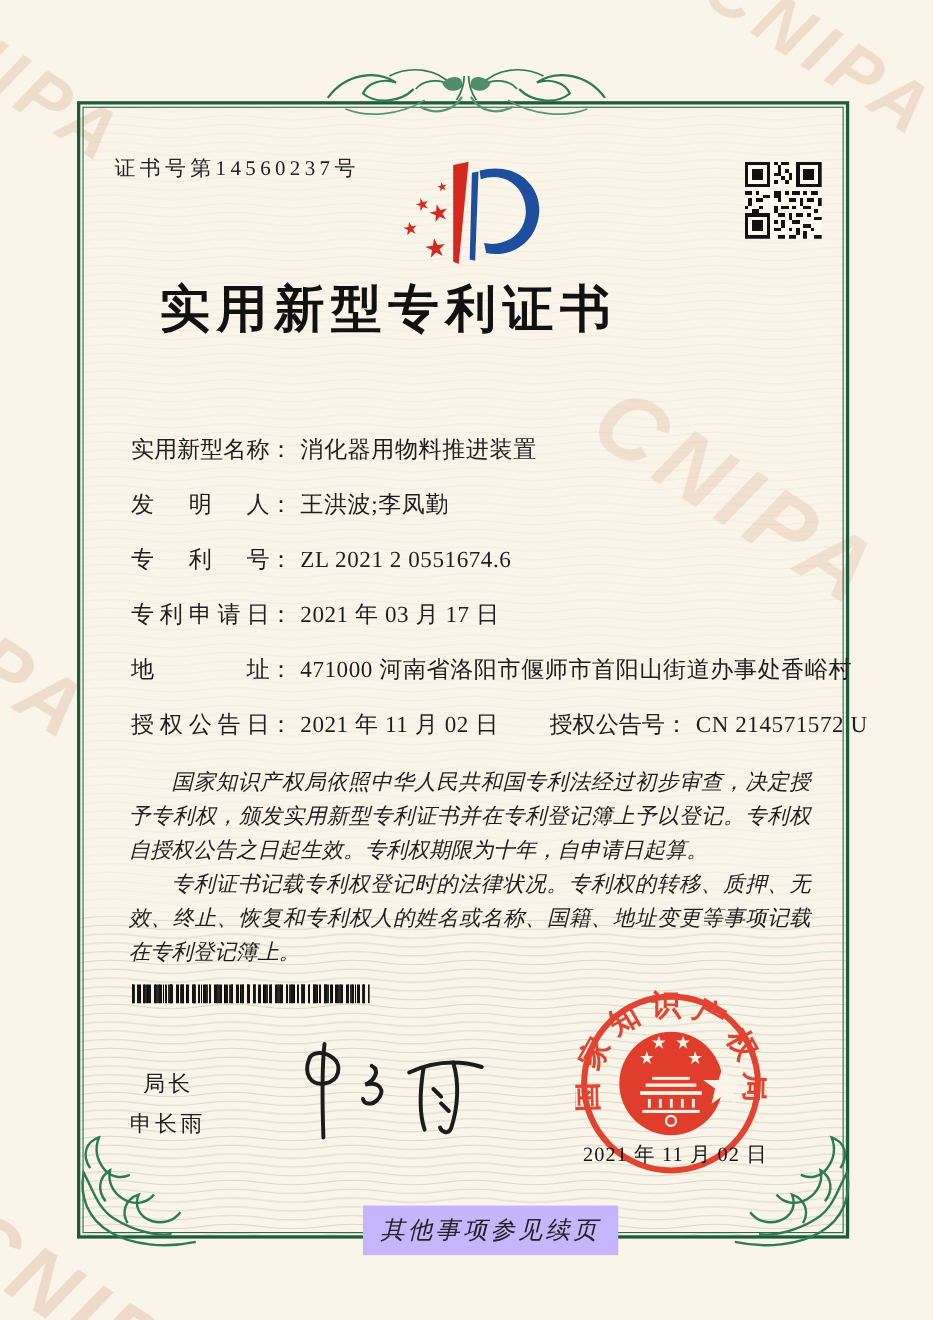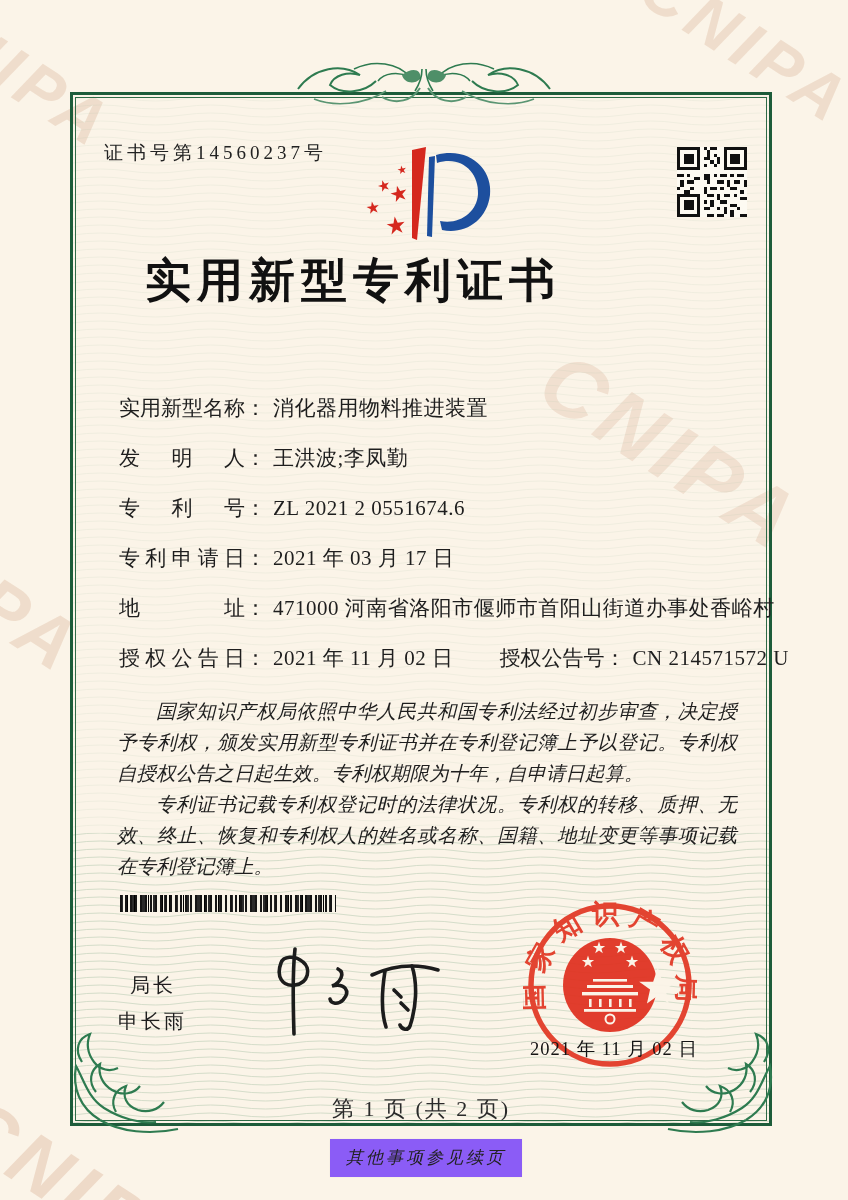--- a/index.html
+++ b/index.html
@@ -81,23 +81,23 @@
   .seal-date{
     position:absolute;left:528px;top:1036px;width:172px;z-index:6;
     font-size:18.5px;letter-spacing:1px;text-align:center;color:#141414;
   }
   
   .page-no{
     position:absolute;left:70px;top:1094px;width:702px;z-index:4;
     text-align:center;font-size:22px;letter-spacing:2px;color:#2a2a2a;
   }
   .note{
-    position:absolute;left:330px;top:1139px;z-index:4;
-    background:#8b5cf6;padding:7px 16px 8px 16px;
-    font-size:17px;font-style:italic;letter-spacing:3px;color:#222;
+    position:absolute;left:330px;top:1096px;z-index:4;
+    background:#c4b5fd;padding:7px 16px 8px 16px;
+    font-size:22px;font-style:italic;letter-spacing:3px;color:#222;
     box-shadow:0 0 2px rgba(0,0,0,0.05);
   }
 </style>
 </head>
 <body>
 
 <span class="wm wm1">CNIPA</span>
 <span class="wm wm2">CNIPA</span>
 <span class="wm wm3">CNIPA</span>
 <span class="wm wm4">CNIPA</span>

